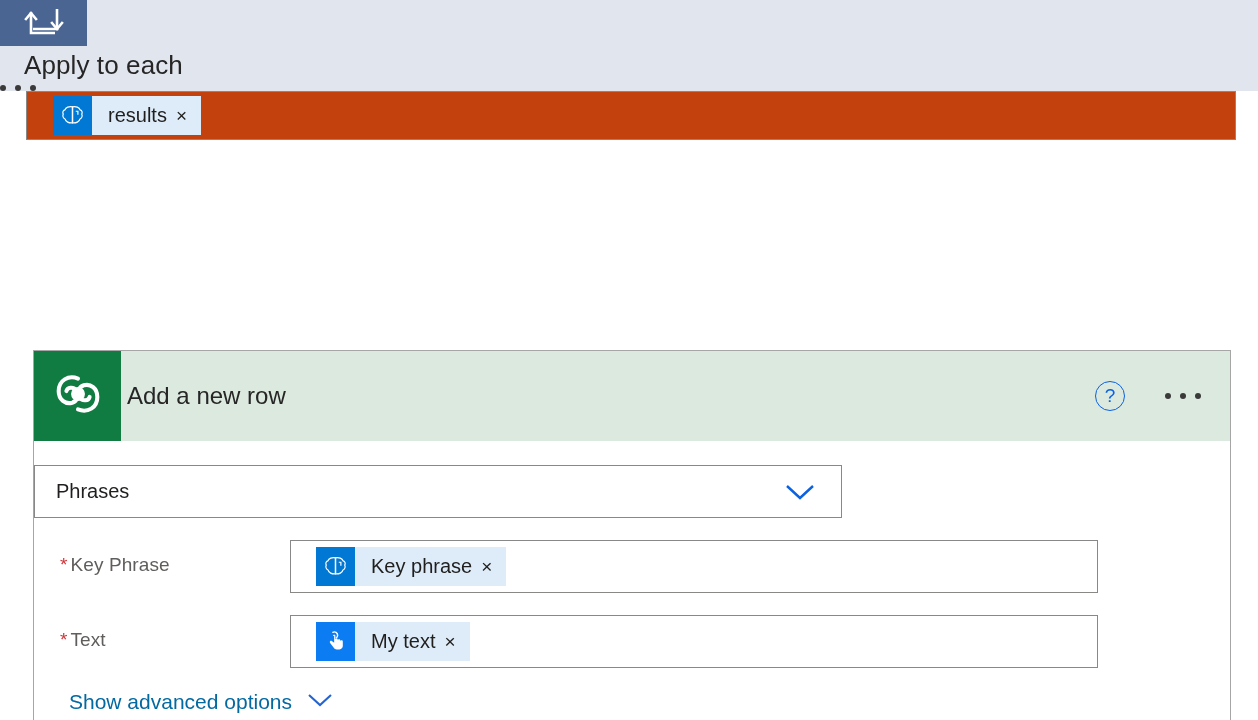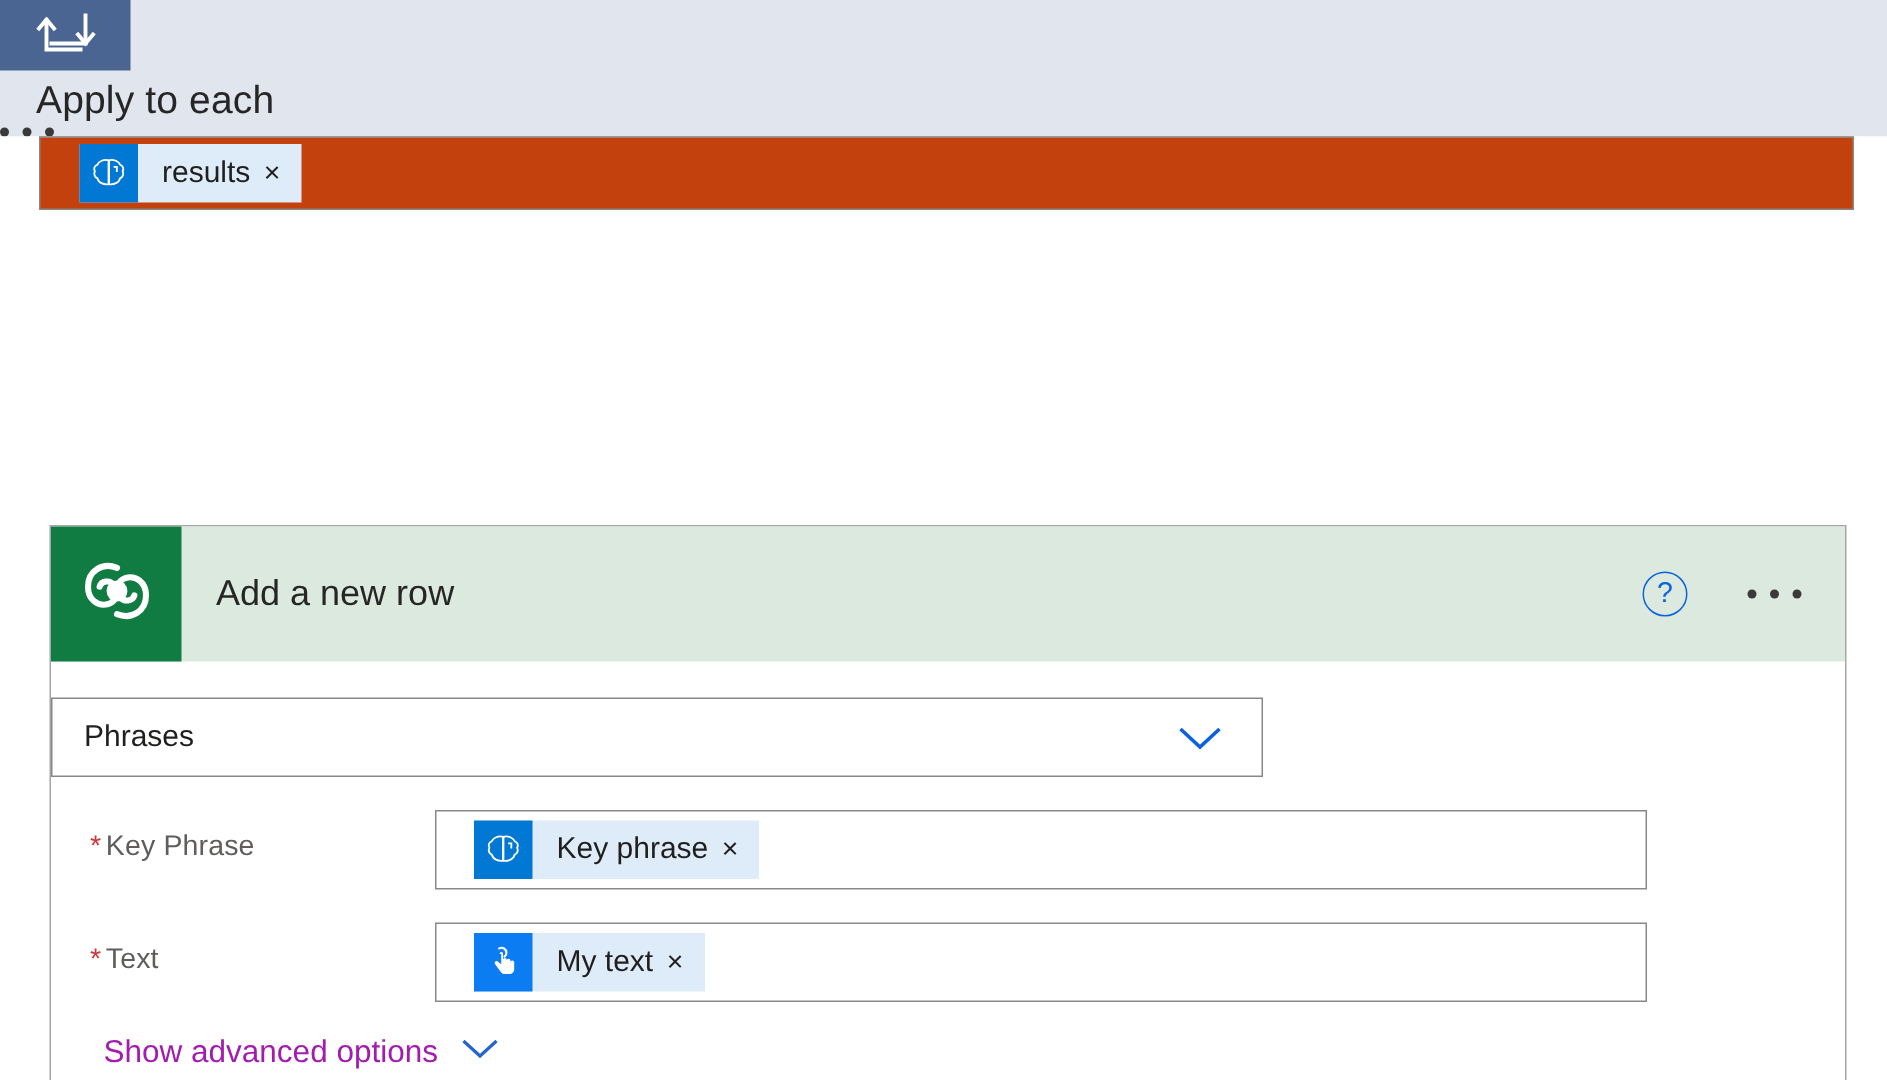--- a/index.html
+++ b/index.html
@@ -141,21 +141,21 @@
     min-width: 87px;
     background: #107c41;
     display: flex;
     align-items: center;
     justify-content: center;
   }
   .action-title {
     flex: 1;
     display: flex;
     align-items: center;
-    padding-left: 23px;
+    padding-left: 6px;
     font-size: 24px;
     color: #262626;
   }
   .action-actions {
     display: flex;
     align-items: center;
     gap: 40px;
     padding-right: 29px;
   }
   .help-circle {
@@ -232,21 +232,21 @@
     padding-right: 12px;
     cursor: pointer;
   }
 
   .advanced-link {
     display: flex;
     align-items: center;
     gap: 14px;
     padding-left: 35px;
     margin-top: 20px;
-    color: #a21caf;
+    color: #0369a1;
     font-size: 21px;
     cursor: pointer;
     width: max-content;
   }
 </style>
 </head>
 <body>
 
 <div class="loop-header">
   <div class="loop-icon-box">

